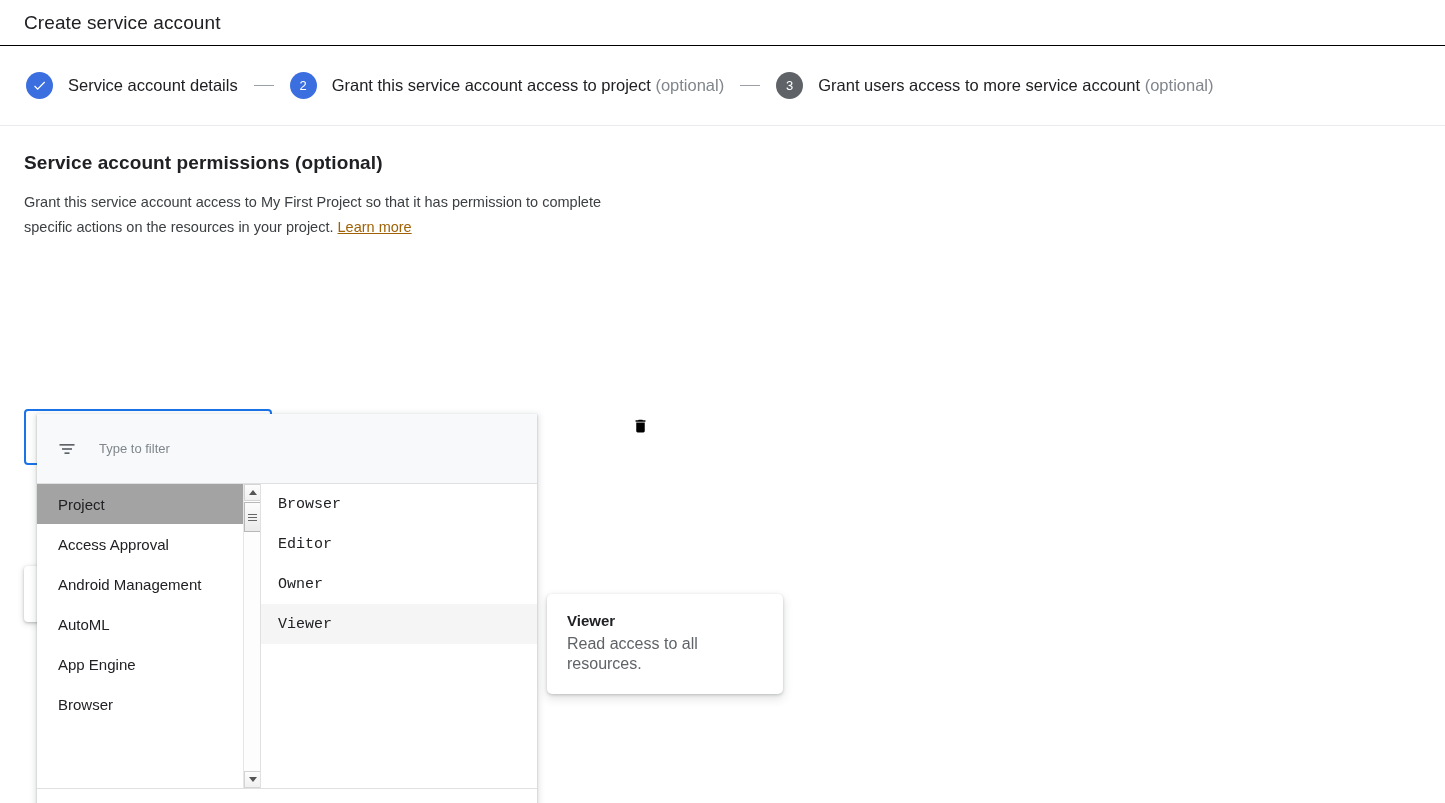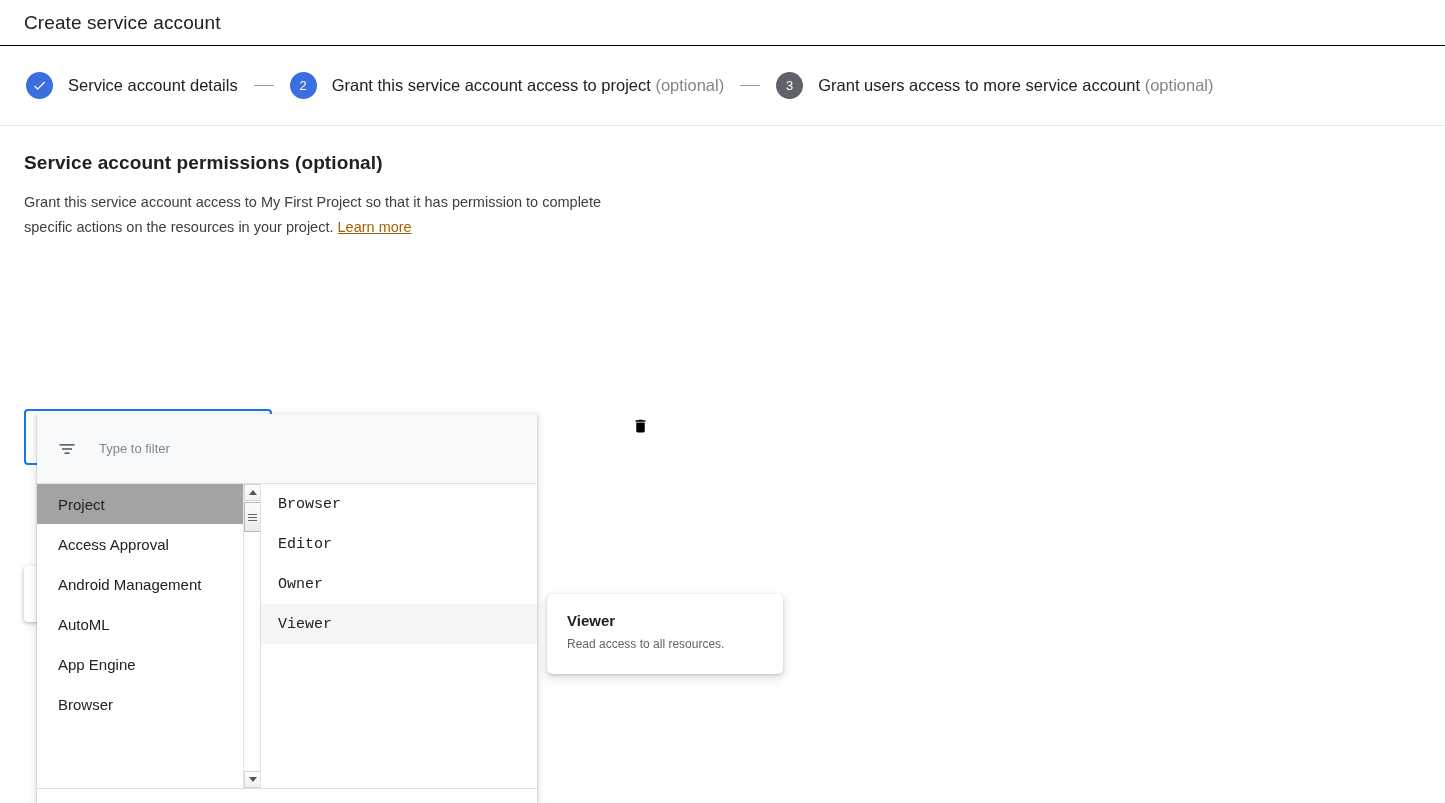--- a/index.html
+++ b/index.html
@@ -253,21 +253,21 @@
     box-shadow: 0 1px 3px rgba(60,64,67,.25), 0 4px 10px 1px rgba(60,64,67,.14);
     z-index: 12;
   }
   .tt-title {
     font-size: 15px;
     font-weight: bold;
     color: #202124;
     margin-bottom: 5px;
   }
   .tt-desc {
-    font-size: 12px;
+    font-size: 16px;
     color: #5f6368;
     line-height: 20px;
   }
 </style>
 </head>
 <body>
 
 <div class="dlg-title-bar">
   <div class="dlg-title">Create service account</div>
 </div>

